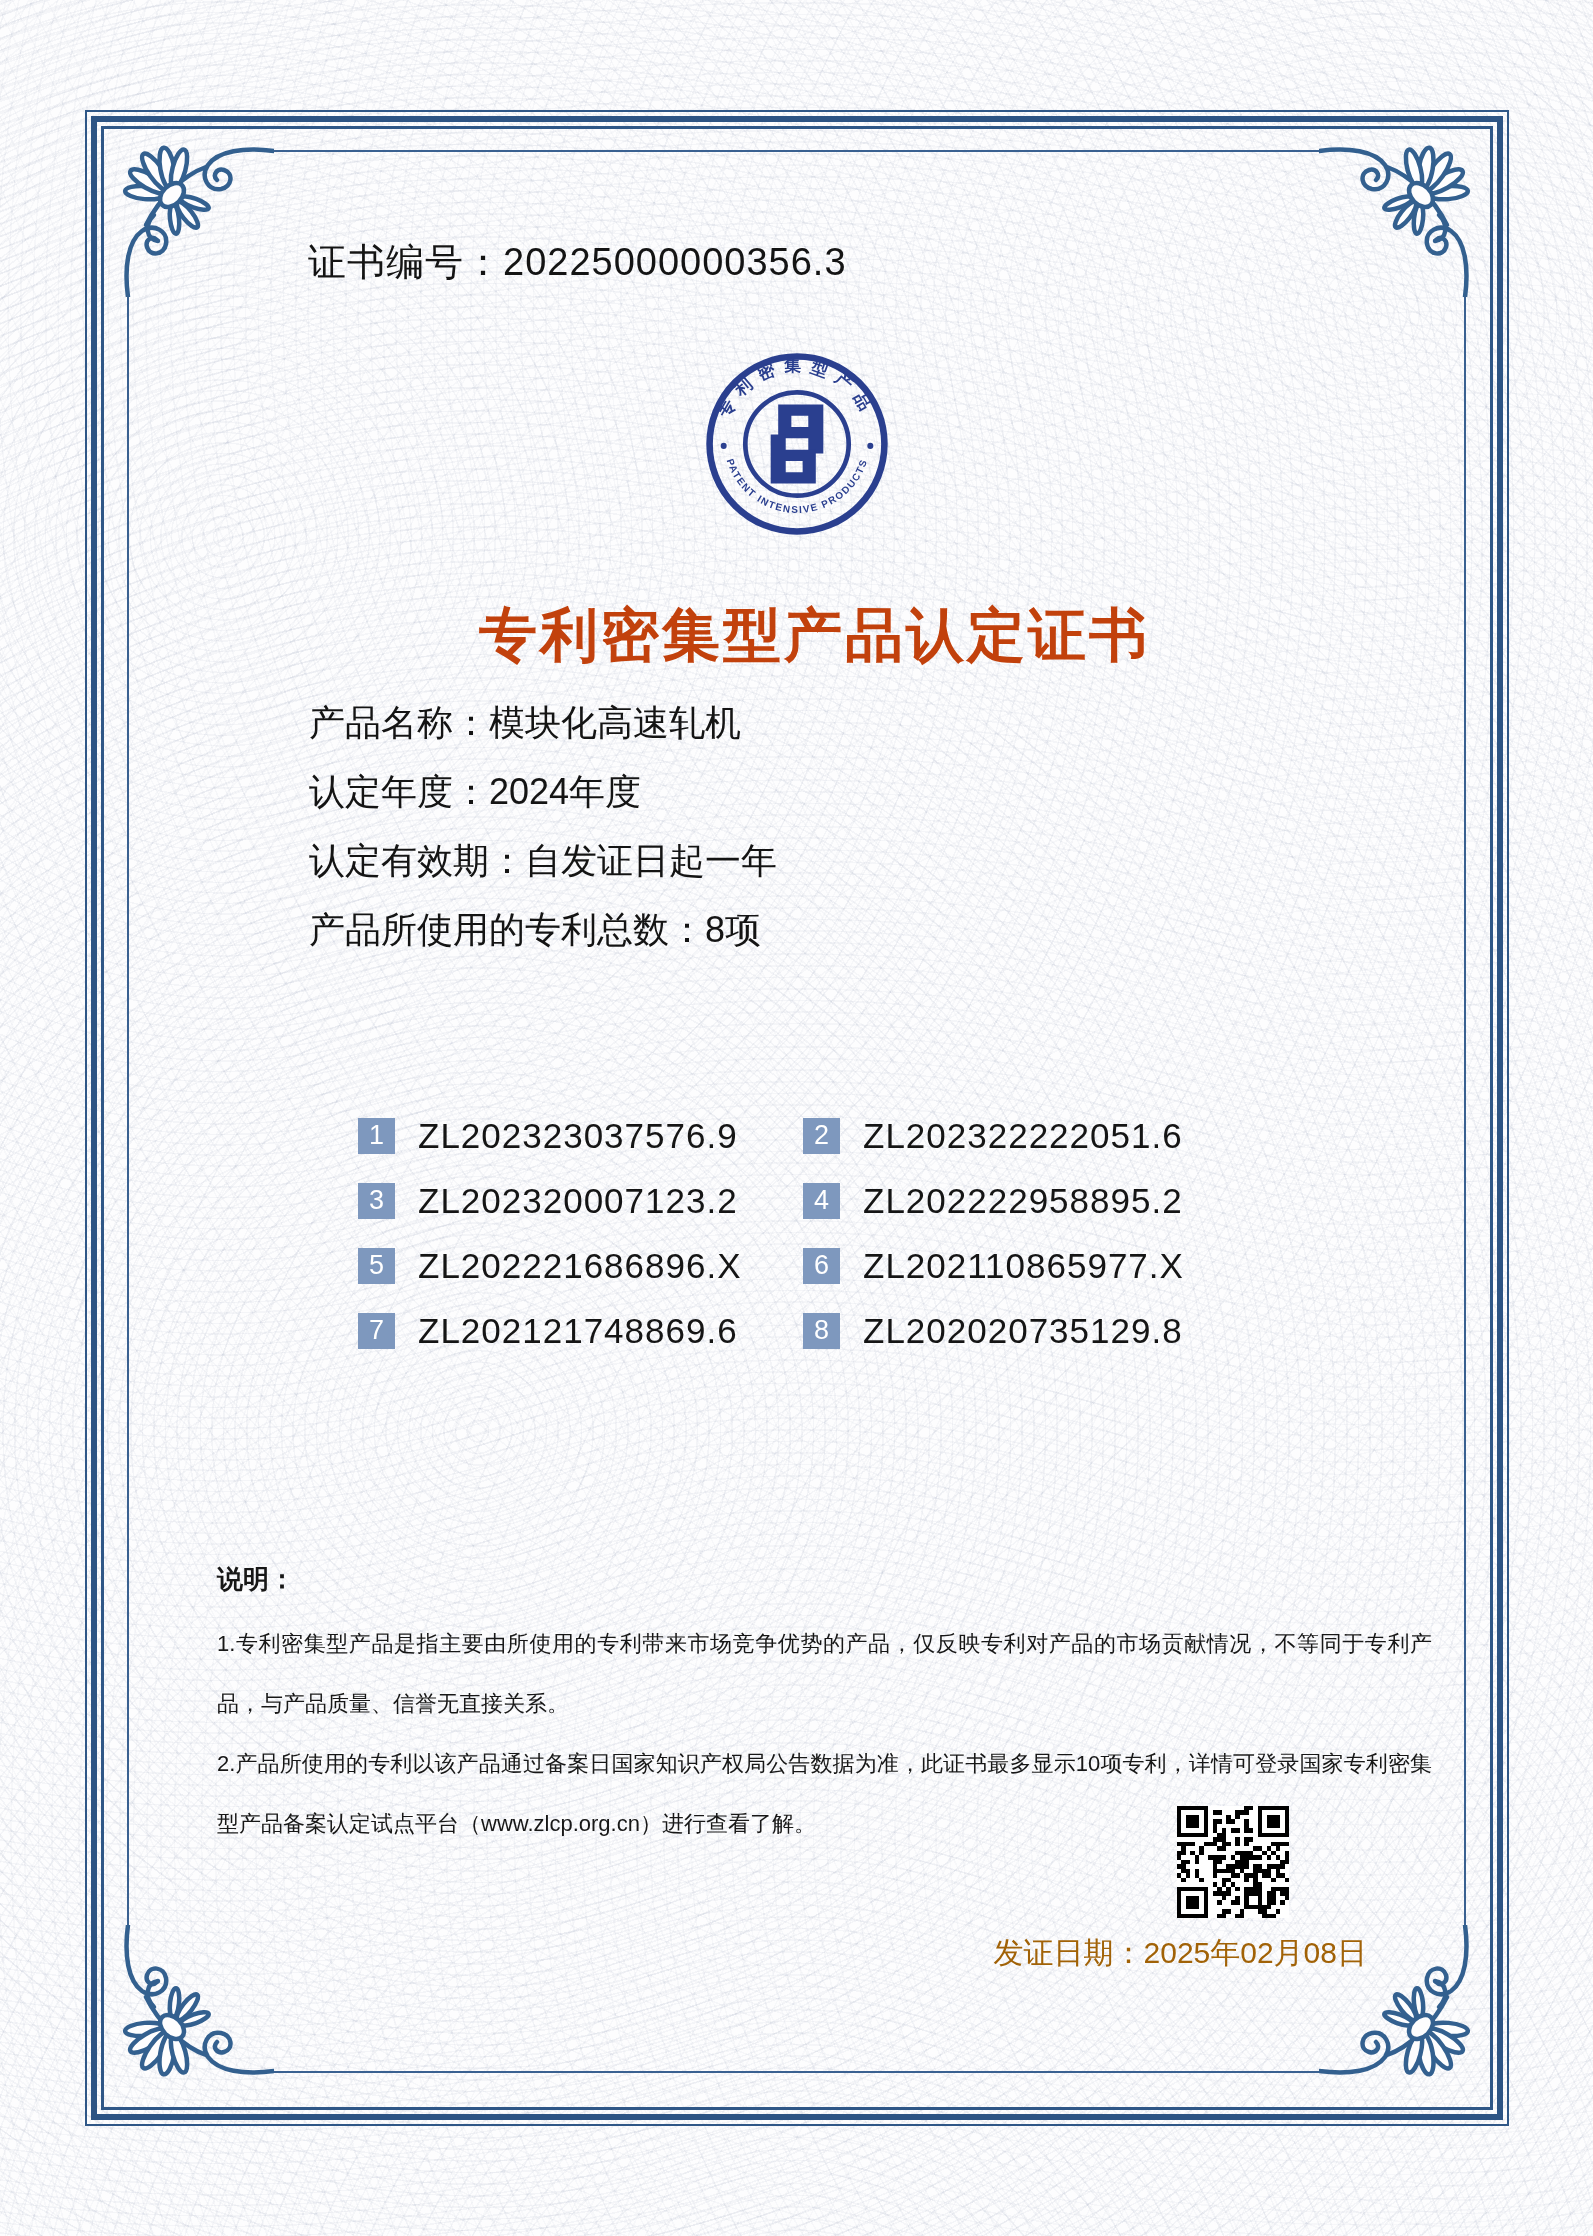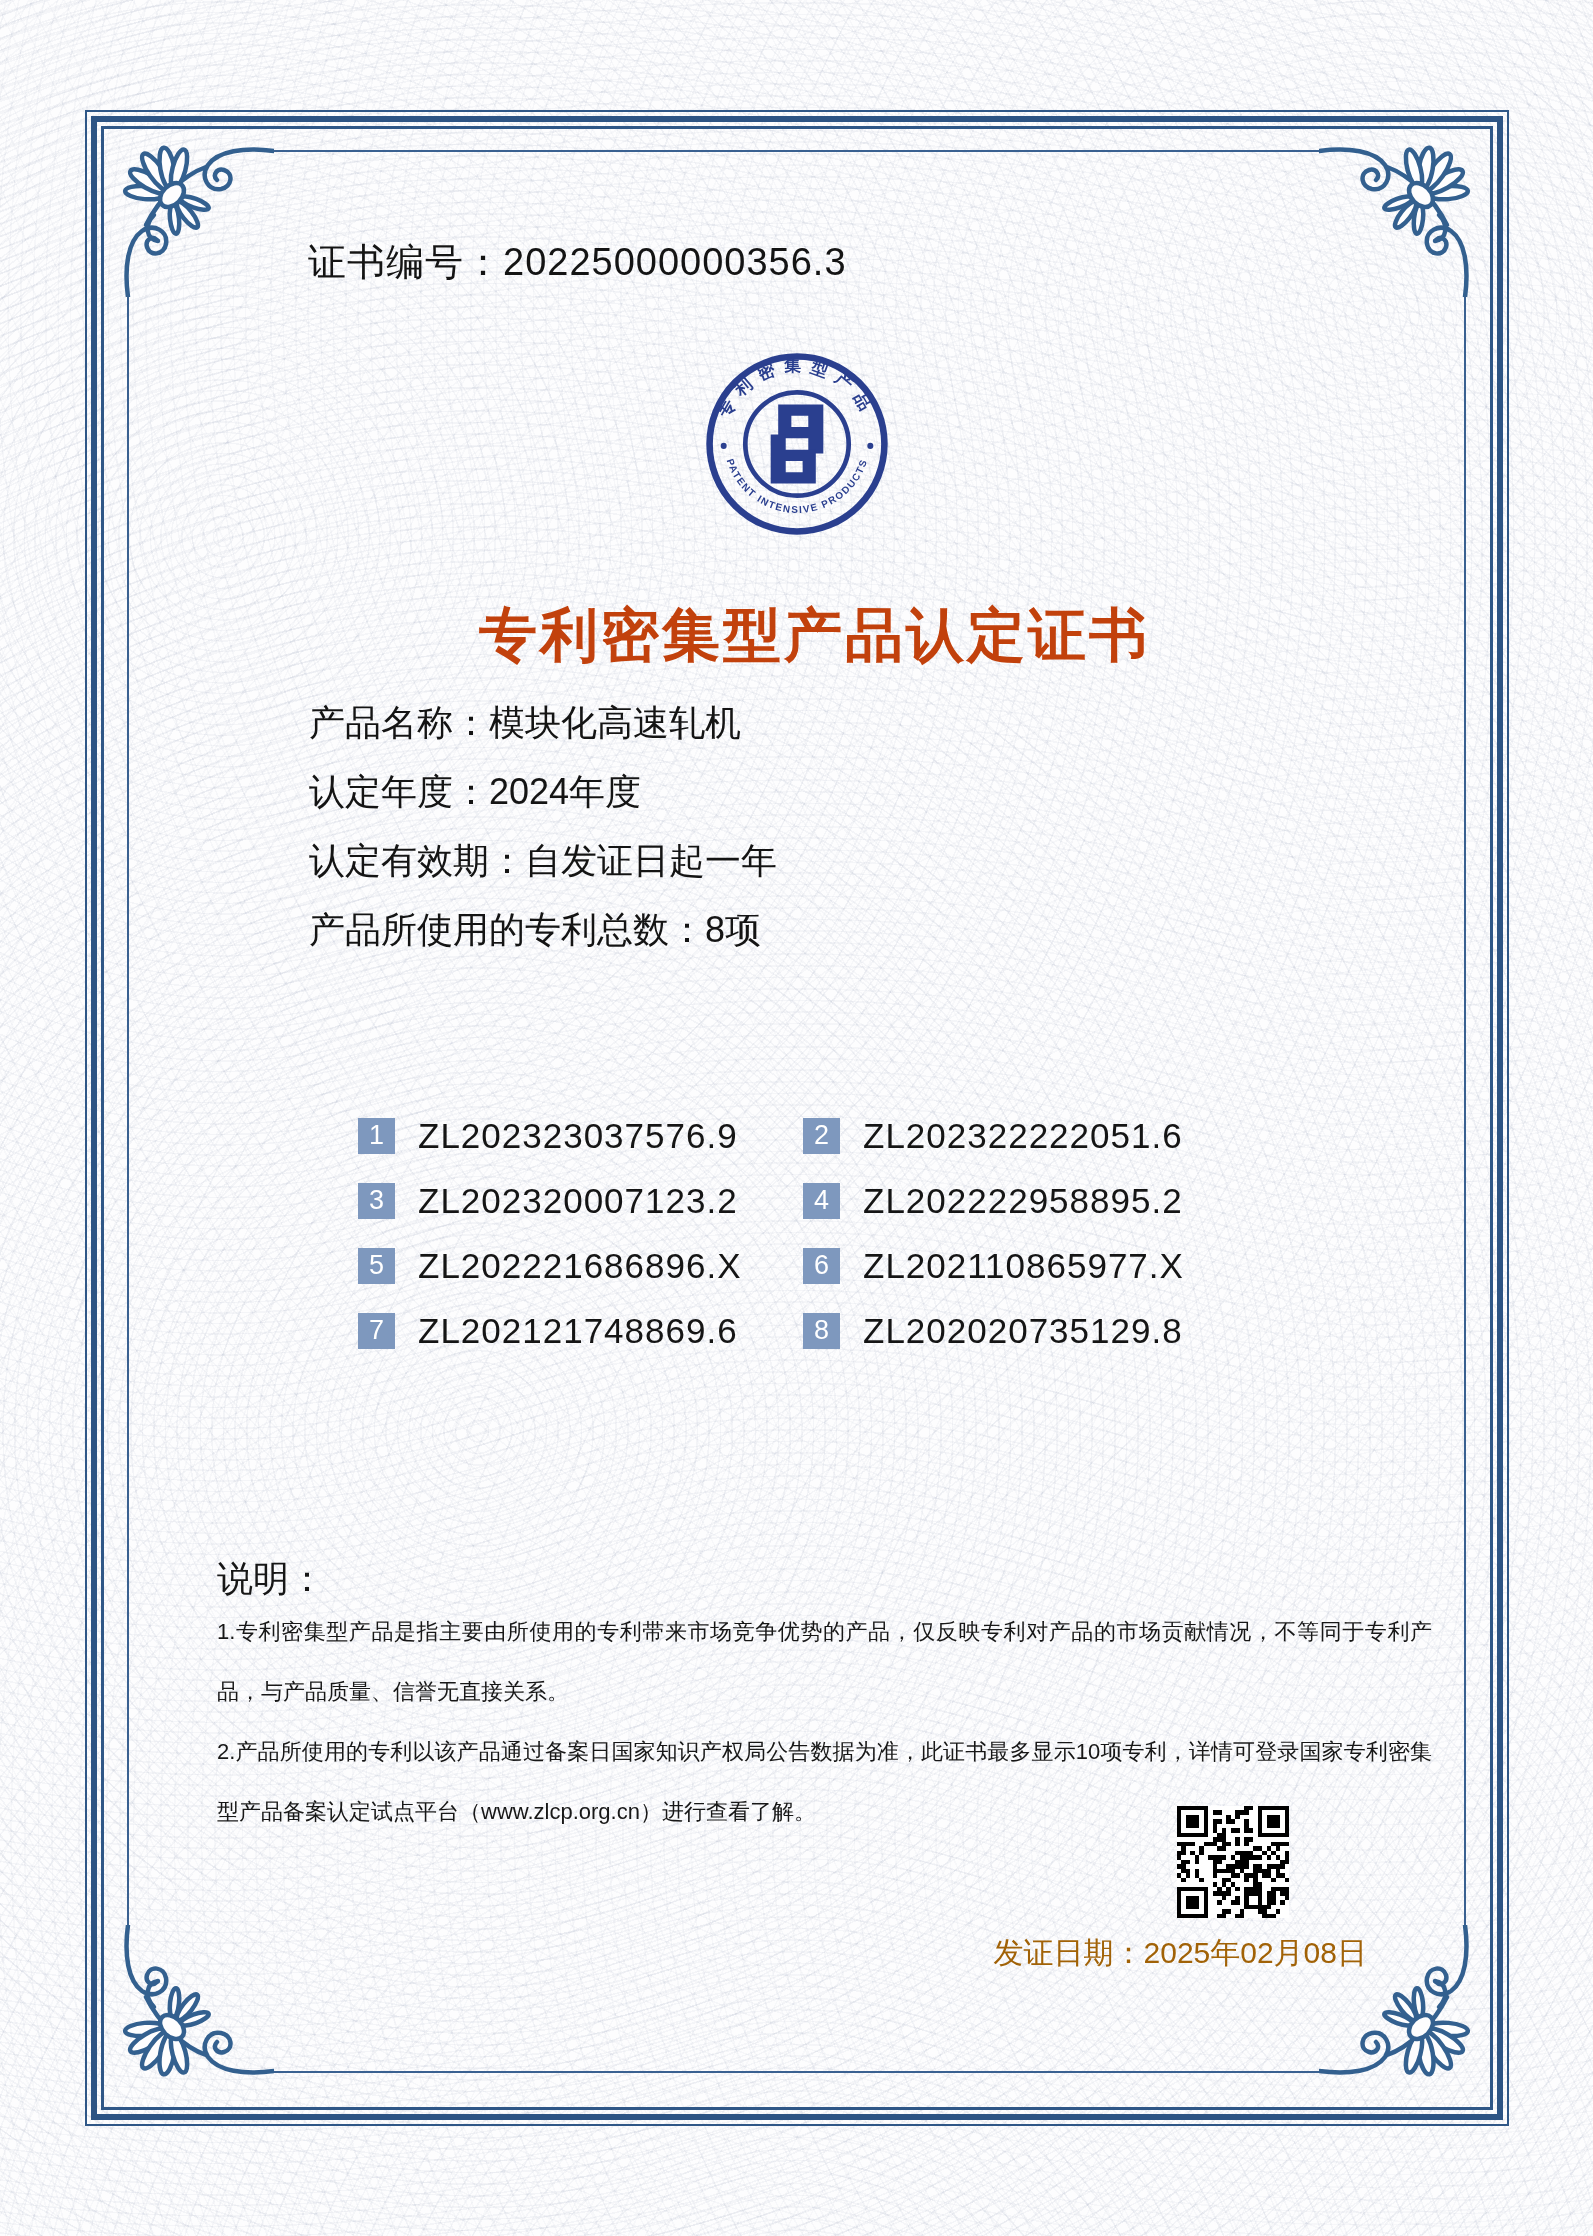--- a/index.html
+++ b/index.html
@@ -42,21 +42,21 @@
                 font-size:58px; letter-spacing:3px; color:#c2410c;margin-left:18px; }
   .fields { position:absolute; left:296px; top:688px;margin-left:13px; }
   .field-row { height:69px; line-height:69px; font-size:36px; color:#141414; white-space:nowrap; }
   .patents { position:absolute; left:358px; top:1103px; display:grid;
              grid-template-columns:445px 445px; grid-auto-rows:65px; }
   .patent { display:flex; align-items:center; }
   .badge { width:37px; height:36px; background:#7e98be; color:#ffffff; font-size:27px;
            display:flex; align-items:center; justify-content:center; flex:none; }
   .pid { margin-left:23px; font-size:35px; letter-spacing:1px; color:#151515; white-space:nowrap; }
   .notes { position:absolute; left:217px; top:1556px; width:1215px; color:#171717; }
-  .notes-heading { font-size:36px; line-height:46px; margin-bottom:0; }
+  .notes-heading { font-size:26px; line-height:46px; margin-bottom:12px;font-weight:bold; }
   .note-item { font-size:22px; line-height:60px; text-align:justify; }
   .qr { position:absolute; left:1177px; top:1806px; width:112px; height:112px; }
   .issue-date { position:absolute; right:226px; top:1933px; font-size:30px; color:#a16207; white-space:nowrap; }
 </style>
 </head>
 <body>
 
 <div class="frame">
   <div class="ring2"></div>
   <div class="ring3"></div>

